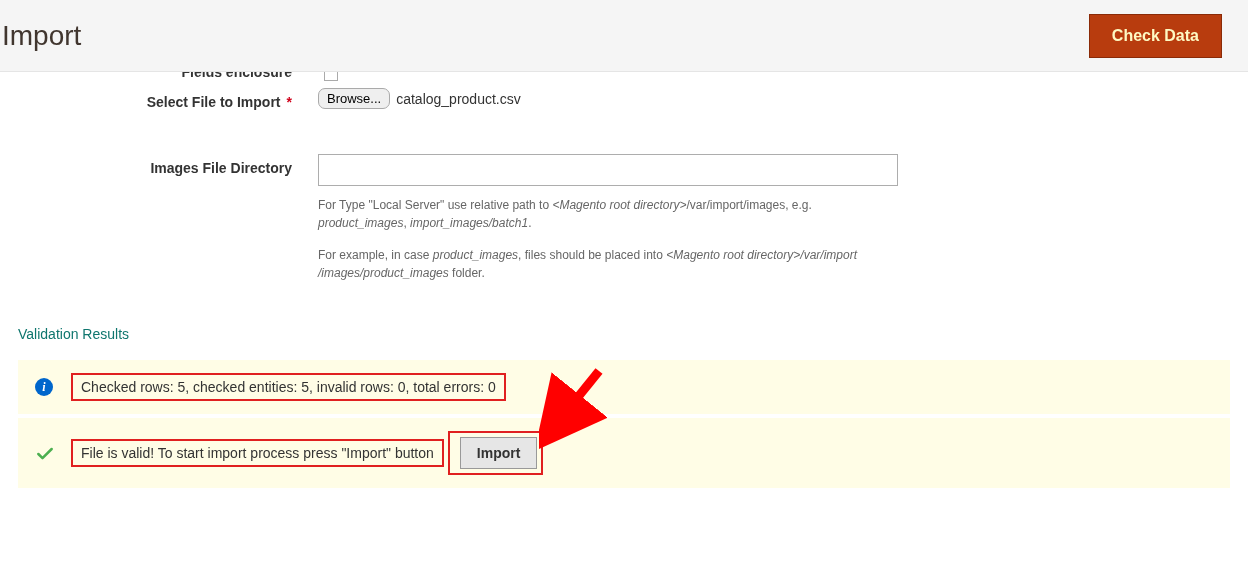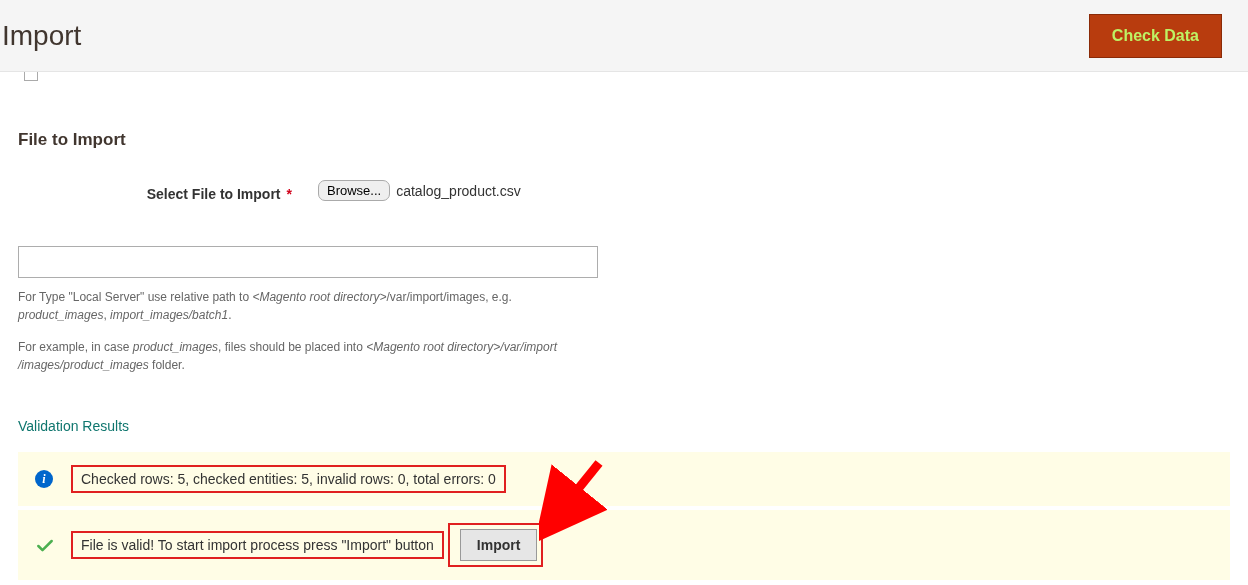--- a/index.html
+++ b/index.html
@@ -22,21 +22,21 @@
   .page-title {
     font-size: 28px;
     font-weight: 300;
     color: #41362f;
     margin: 0;
     padding-left: 2px;
   }
   .check-data-btn {
     background: #b83c0e;
     border: 1px solid #8a2a07;
-    color: #bef264;
+    color: #fef9c3;
     font-size: 16px;
     font-weight: 600;
     padding: 12px 22px;
     cursor: pointer;
     margin-right: 6px;
   }
   .content {
     padding: 0 18px;
   }
   .partial-row {
@@ -181,38 +181,39 @@
 <body>
 
 <div class="header-bar">
   <h1 class="page-title">Import</h1>
   <button class="check-data-btn">Check Data</button>
 </div>
 
 <div class="content">
 
   <div class="partial-row">
+    <div class="partial-label">Fields enclosure</div>
     <span class="partial-checkbox"></span>
   </div>
 
-  <div class="section-title">File to Import</div>
 
   <div class="form-row">
     <div class="form-label">
       <span>Select File to Import</span><span class="req">*</span>
     </div>
     <div class="form-field">
       <span class="browse-wrap">
         <button class="browse-btn">Browse...</button>
         <span class="file-name">catalog_product.csv</span>
       </span>
     </div>
   </div>
 
   <div class="form-row" style="margin-top:44px;">
+    <div class="form-label">Images File Directory</div>
     <div class="form-field">
       <input type="text" class="text-input" value="" style="">
       <div class="help-text">
         <p class="help-para">
           <span>For Type "Local Server" use relative path to </span><em>&lt;Magento root directory&gt;</em><span>/var/import/images, e.g. </span><em>product_images</em><span>, </span><em>import_images/batch1</em><span>.</span>
         </p>
         <p class="help-para">
           <span>For example, in case </span><em>product_images</em><span>, files should be placed into </span><em>&lt;Magento root directory&gt;/var/import</em><em><br><span>/images/product_images</span></em><span> folder.</span>
         </p>
       </div>

